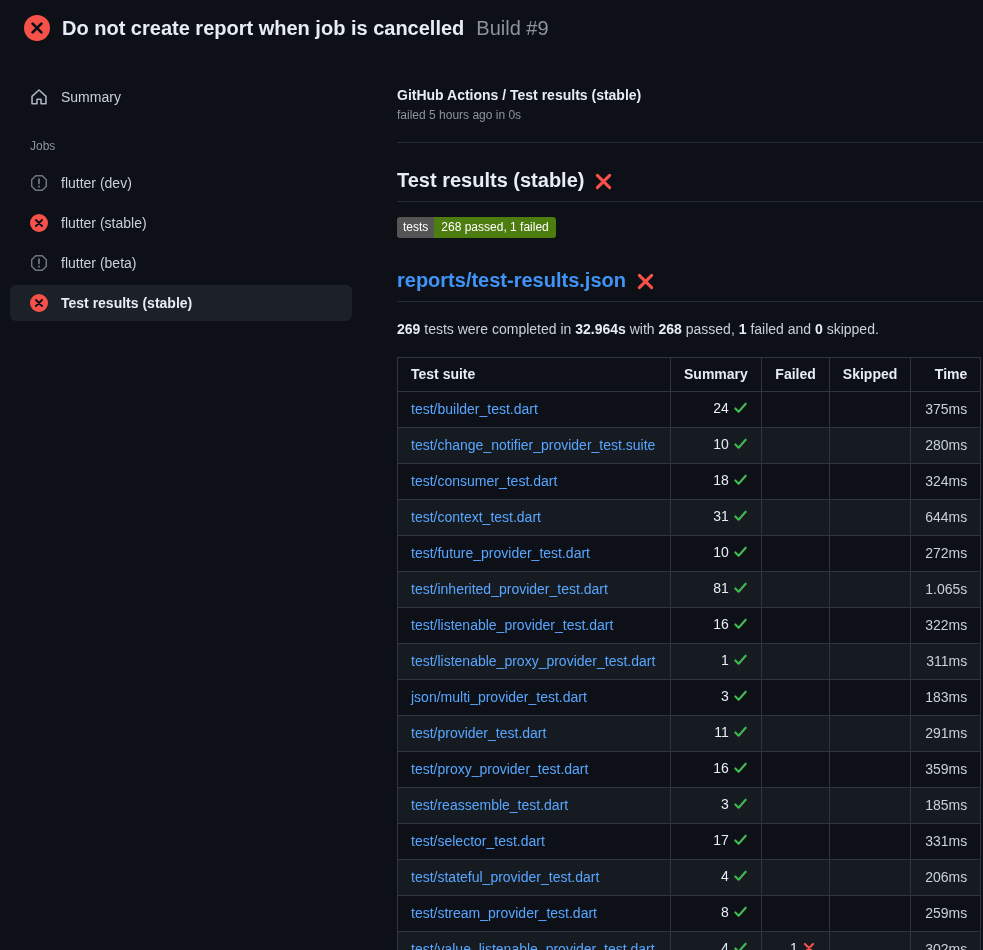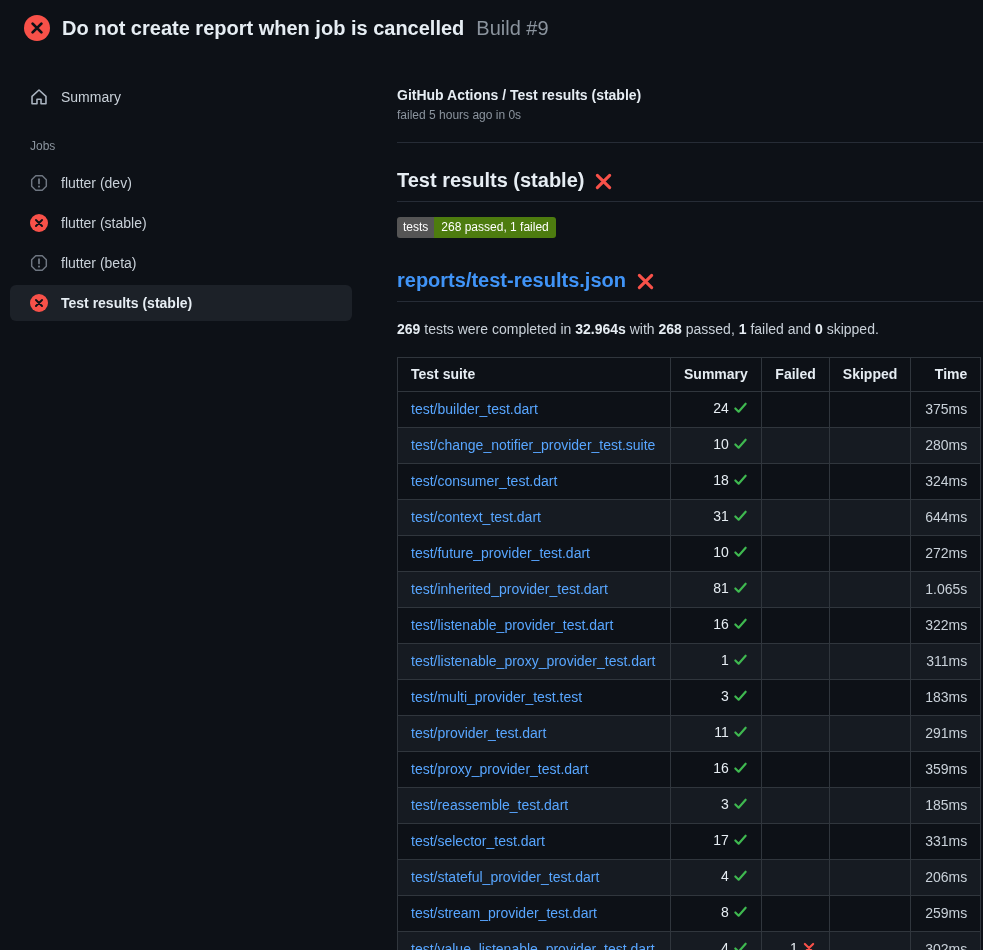--- a/index.html
+++ b/index.html
@@ -243,21 +243,21 @@
           <tr class="alt">
             <td class="cell-suite"><a class="suite-link" href="#">test/listenable_proxy_provider_test.dart</a></td>
             <td class="cell-passed"><span class="num">1</span><span class="cell-icon"><svg width="15" height="15" viewBox="0 0 16 16" fill="none" stroke="#3fb950" stroke-width="2.3" stroke-linecap="round" stroke-linejoin="round">
                   <path d="M2.5 9l3.5 3.5L13.5 4"></path>
                 </svg></span></td>
             <td class="cell-failed"></td>
             <td class="cell-skipped"></td>
             <td class="cell-time">311ms</td>
           </tr>
           <tr class="">
-            <td class="cell-suite"><a class="suite-link" href="#">test/multi_provider_test.test</a></td>
+            <td class="cell-suite"><a class="suite-link" href="#">json/multi_provider_test.dart</a></td>
             <td class="cell-passed"><span class="num">3</span><span class="cell-icon"><svg width="15" height="15" viewBox="0 0 16 16" fill="none" stroke="#3fb950" stroke-width="2.3" stroke-linecap="round" stroke-linejoin="round">
                   <path d="M2.5 9l3.5 3.5L13.5 4"></path>
                 </svg></span></td>
             <td class="cell-failed"></td>
             <td class="cell-skipped"></td>
             <td class="cell-time">183ms</td>
           </tr>
           <tr class="alt">
             <td class="cell-suite"><a class="suite-link" href="#">test/provider_test.dart</a></td>
             <td class="cell-passed"><span class="num">11</span><span class="cell-icon"><svg width="15" height="15" viewBox="0 0 16 16" fill="none" stroke="#3fb950" stroke-width="2.3" stroke-linecap="round" stroke-linejoin="round">

